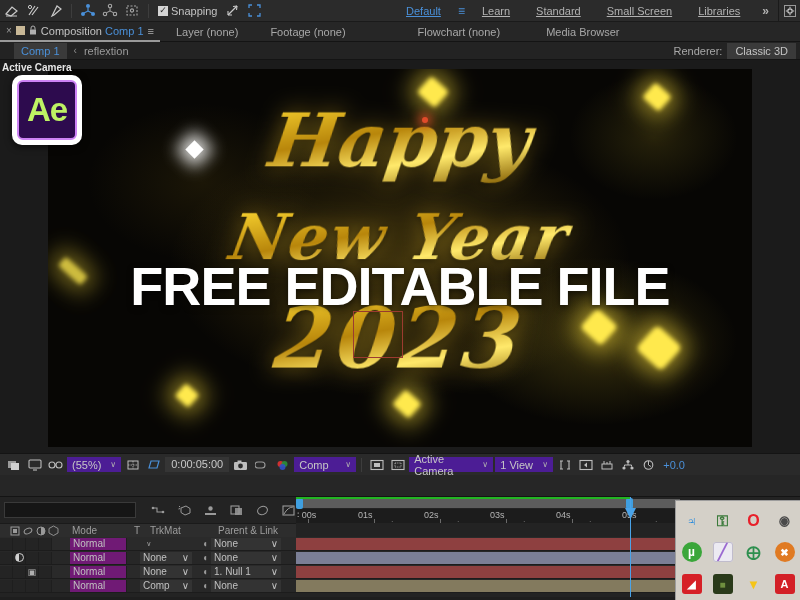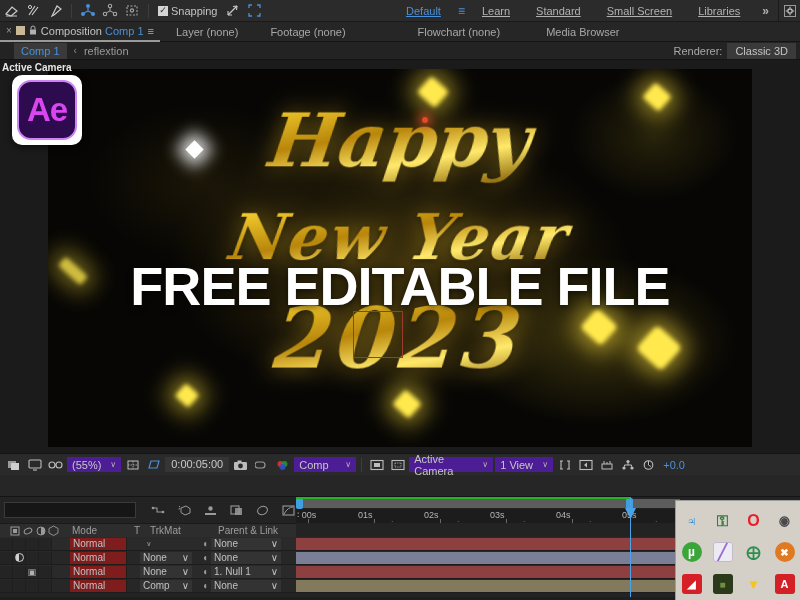--- a/index.html
+++ b/index.html
@@ -162,23 +162,23 @@
     width: 70px; height: 70px;
     background: #ffffff; border-radius: 10px;
     padding: 5px;
     box-shadow: 0 2px 7px rgba(0,0,0,0.6);
     z-index: 8;
   }
   .ae-inner {
     width: 100%; height: 100%;
     background: #2d0b4e;
     border: 2px solid #cd82f5;
-    border-radius: 14px;
+    border-radius: 6px;
     display: flex; align-items: center; justify-content: center;
-    color: #d946ef;
+    color: #bef264;
     font-size: 33px; font-weight: bold;
     font-family: "Liberation Sans", sans-serif;
     letter-spacing: -1px;
   }
   .free-banner {
     position: absolute; left: 0; top: 196px; width: 800px;
     text-align: center; z-index: 10;
     color: #ffffff;
     font-family: "Liberation Sans", sans-serif;
     font-weight: bold;
@@ -267,21 +267,21 @@
   .tl-rows { position: absolute; top: 40px; left: 0; width: 800px; }
   .trow {
     height: 14px; display: flex; align-items: center;
     border-bottom: 1px solid #1c1c1c;
     background: #2a2a2a;
     position: relative;
   }
   .trow:nth-child(even) { background: #272727; }
   .sw-box { width: 13px; height: 12px; background: #242424; border-right:1px solid #1e1e1e;}
   .mode-sel {
-    width: 56px; height: 12px; background: #7f1d1d;
+    width: 56px; height: 12px; background: #701a75;
     display:flex;align-items:center;justify-content:space-between;
     padding: 0 3px; font-size: 10px; color: #c0c0c0; gap: 41px;
   }
   .mode-sel .car { font-size:7px; color:#a0a0a0;}
   .tcol { width: 14px; }
   .trk-sel {
     width: 52px; height: 12px; background: #333;
     display:flex;align-items:center;justify-content:space-between;
     padding: 0 3px; font-size: 10px; color: #c0c0c0;
   }

